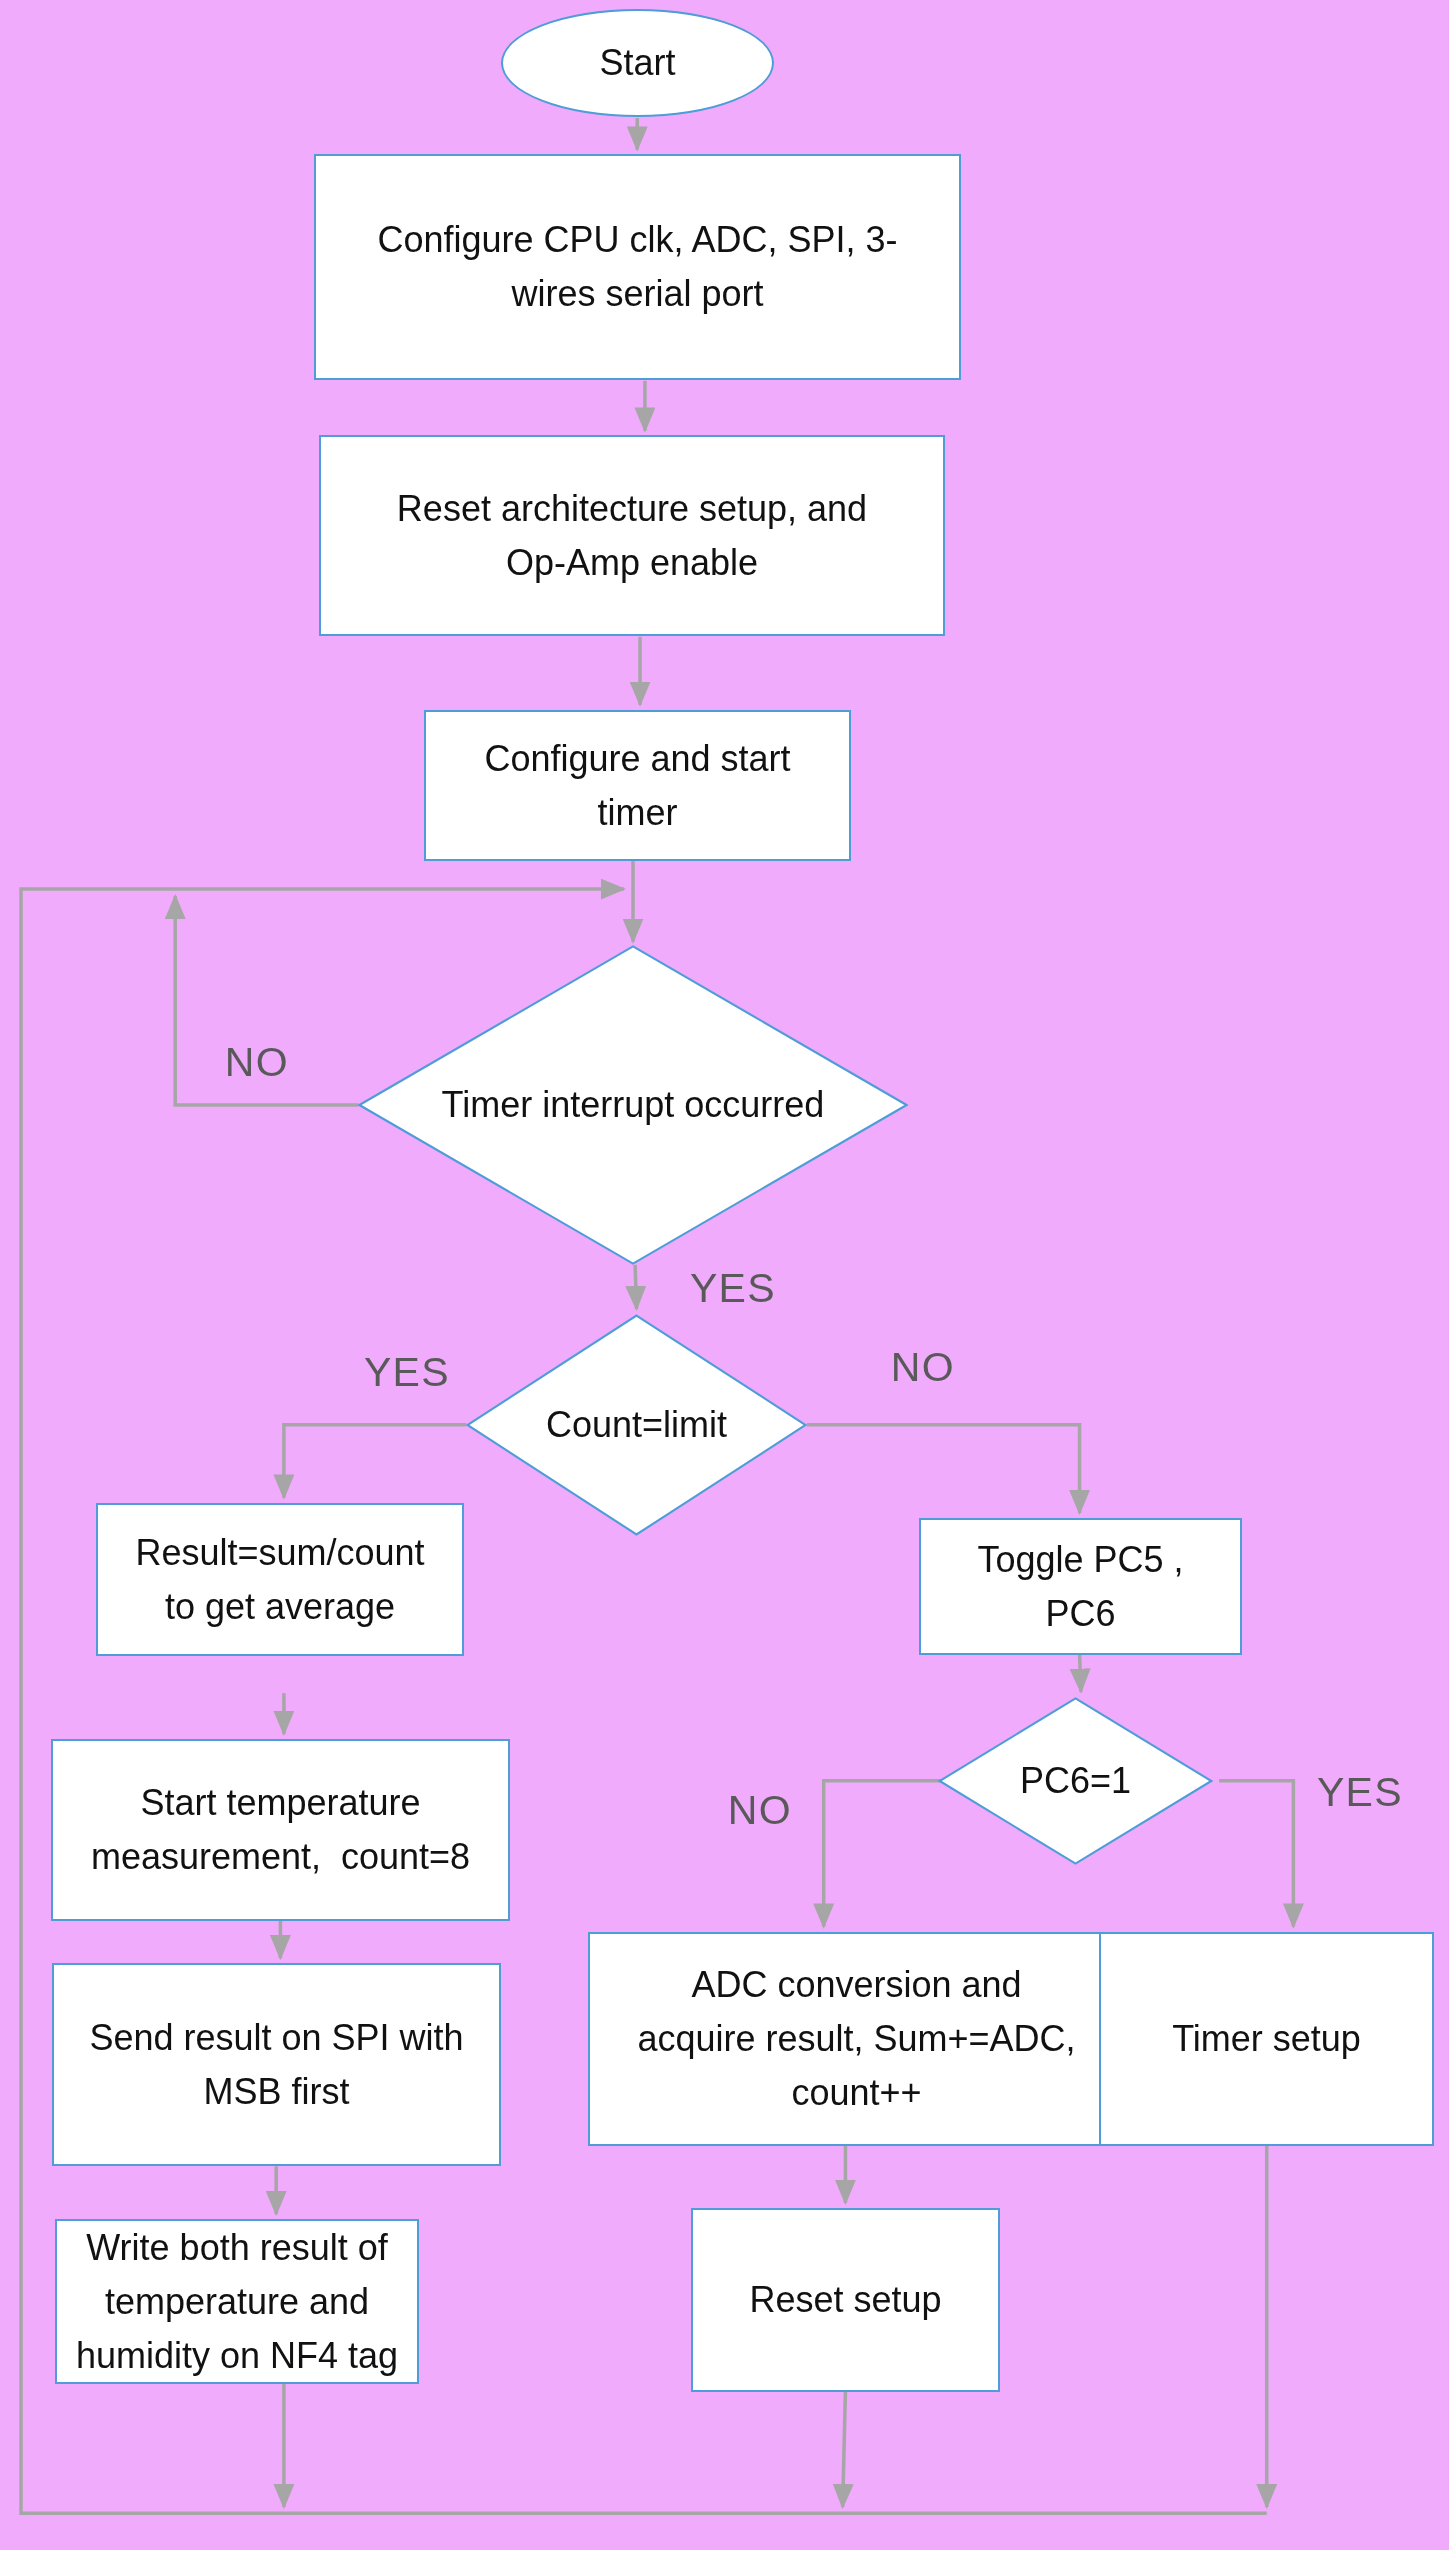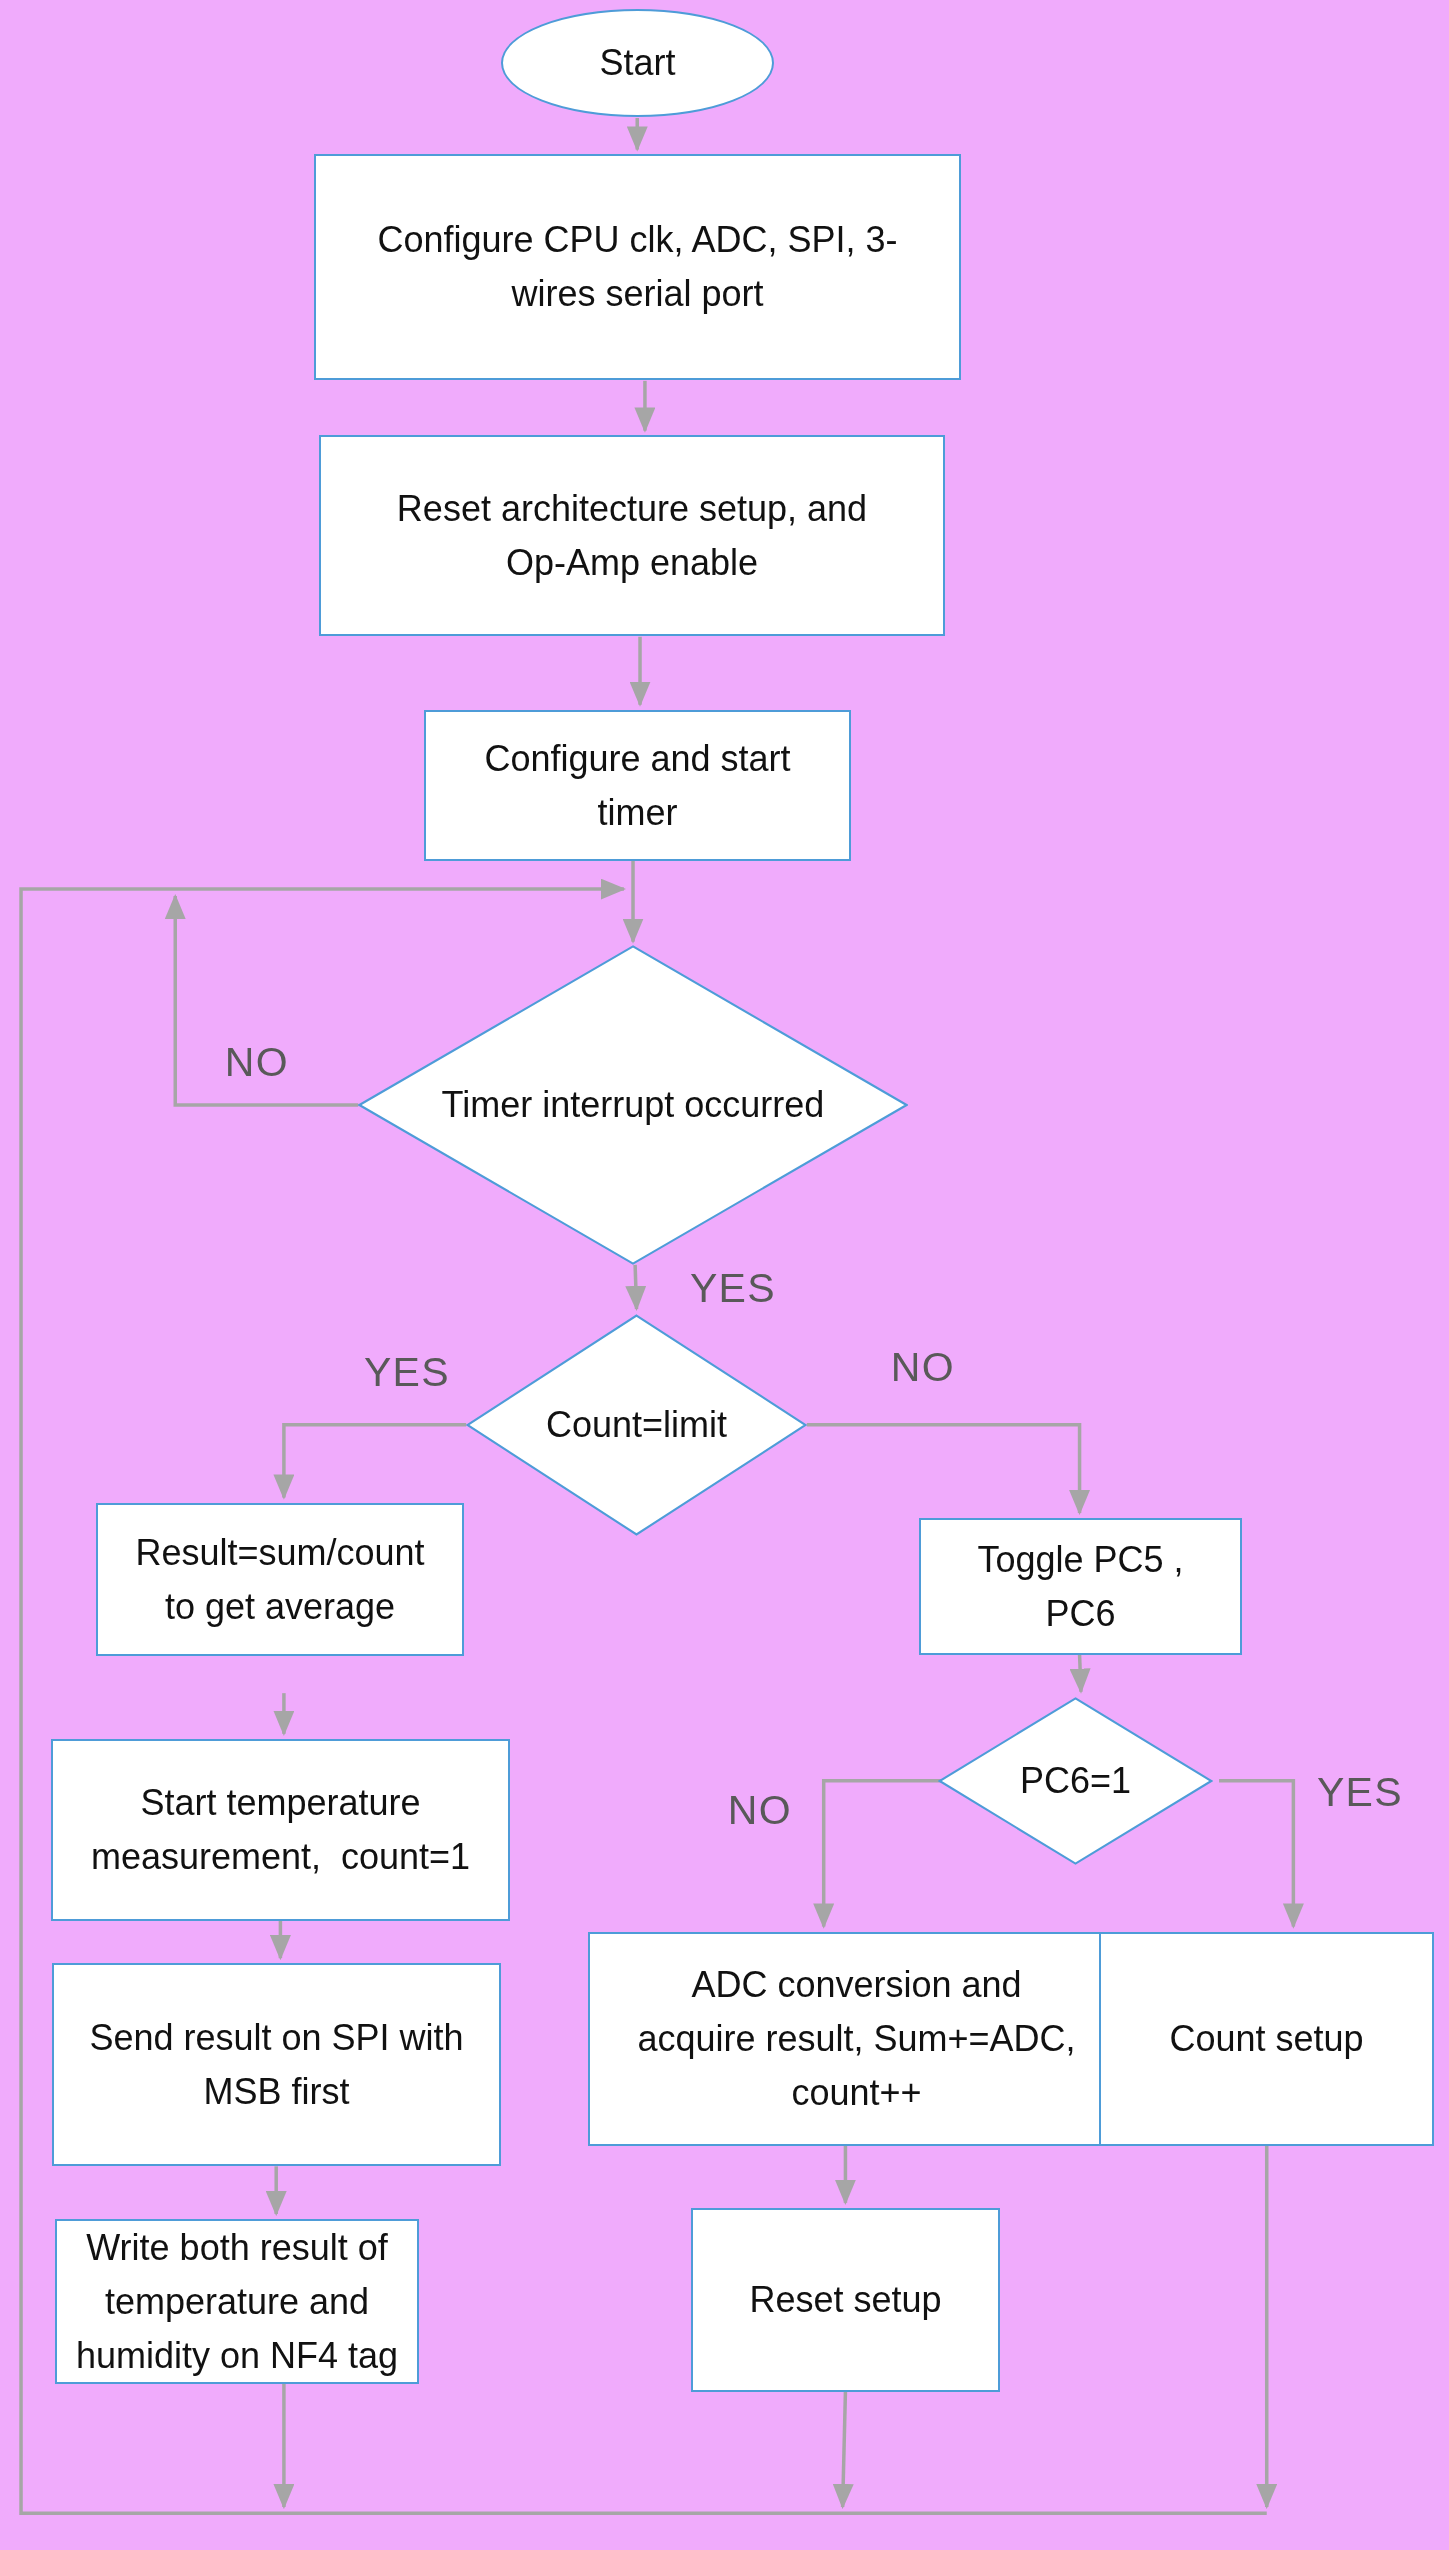--- a/index.html
+++ b/index.html
@@ -109,21 +109,21 @@
     <span class="node-label">Count=limit</span>
   </div>
 
   <div class="node" style="left:96px;top:1503px;width:368px;height:153px;">
     <span class="node-label">Result=sum/count
 to get average</span>
   </div>
 
   <div class="node" style="left:51px;top:1739px;width:459px;height:182px;">
     <span class="node-label">Start temperature
-measurement,  count=1</span>
+measurement,  count=8</span>
   </div>
 
   <div class="node" style="left:52px;top:1963px;width:449px;height:203px;">
     <span class="node-label">Send result on SPI with
 MSB first</span>
   </div>
 
   <div class="node" style="left:55px;top:2219px;width:364px;height:165px;">
     <span class="node-label">Write both result of
 temperature and
@@ -142,21 +142,21 @@
     <span class="node-label">PC6=1</span>
   </div>
 
   <div class="node" style="left:540px;top:1932px;width:537px;height:214px;margin-left:48px;">
     <span class="node-label">ADC conversion and
 acquire result, Sum+=ADC,
 count++</span>
   </div>
 
   <div class="node" style="left:1099px;top:1932px;width:335px;height:214px;">
-    <span class="node-label">Count setup</span>
+    <span class="node-label">Timer setup</span>
   </div>
 
   <div class="node" style="left:691px;top:2208px;width:309px;height:184px;">
     <span class="node-label">Reset setup</span>
   </div>
 
   <div class="edge-label" style="left:180px;top:1027px;">
     <span>NO</span>
   </div>
   <div class="edge-label" style="left:656px;top:1253px;">

